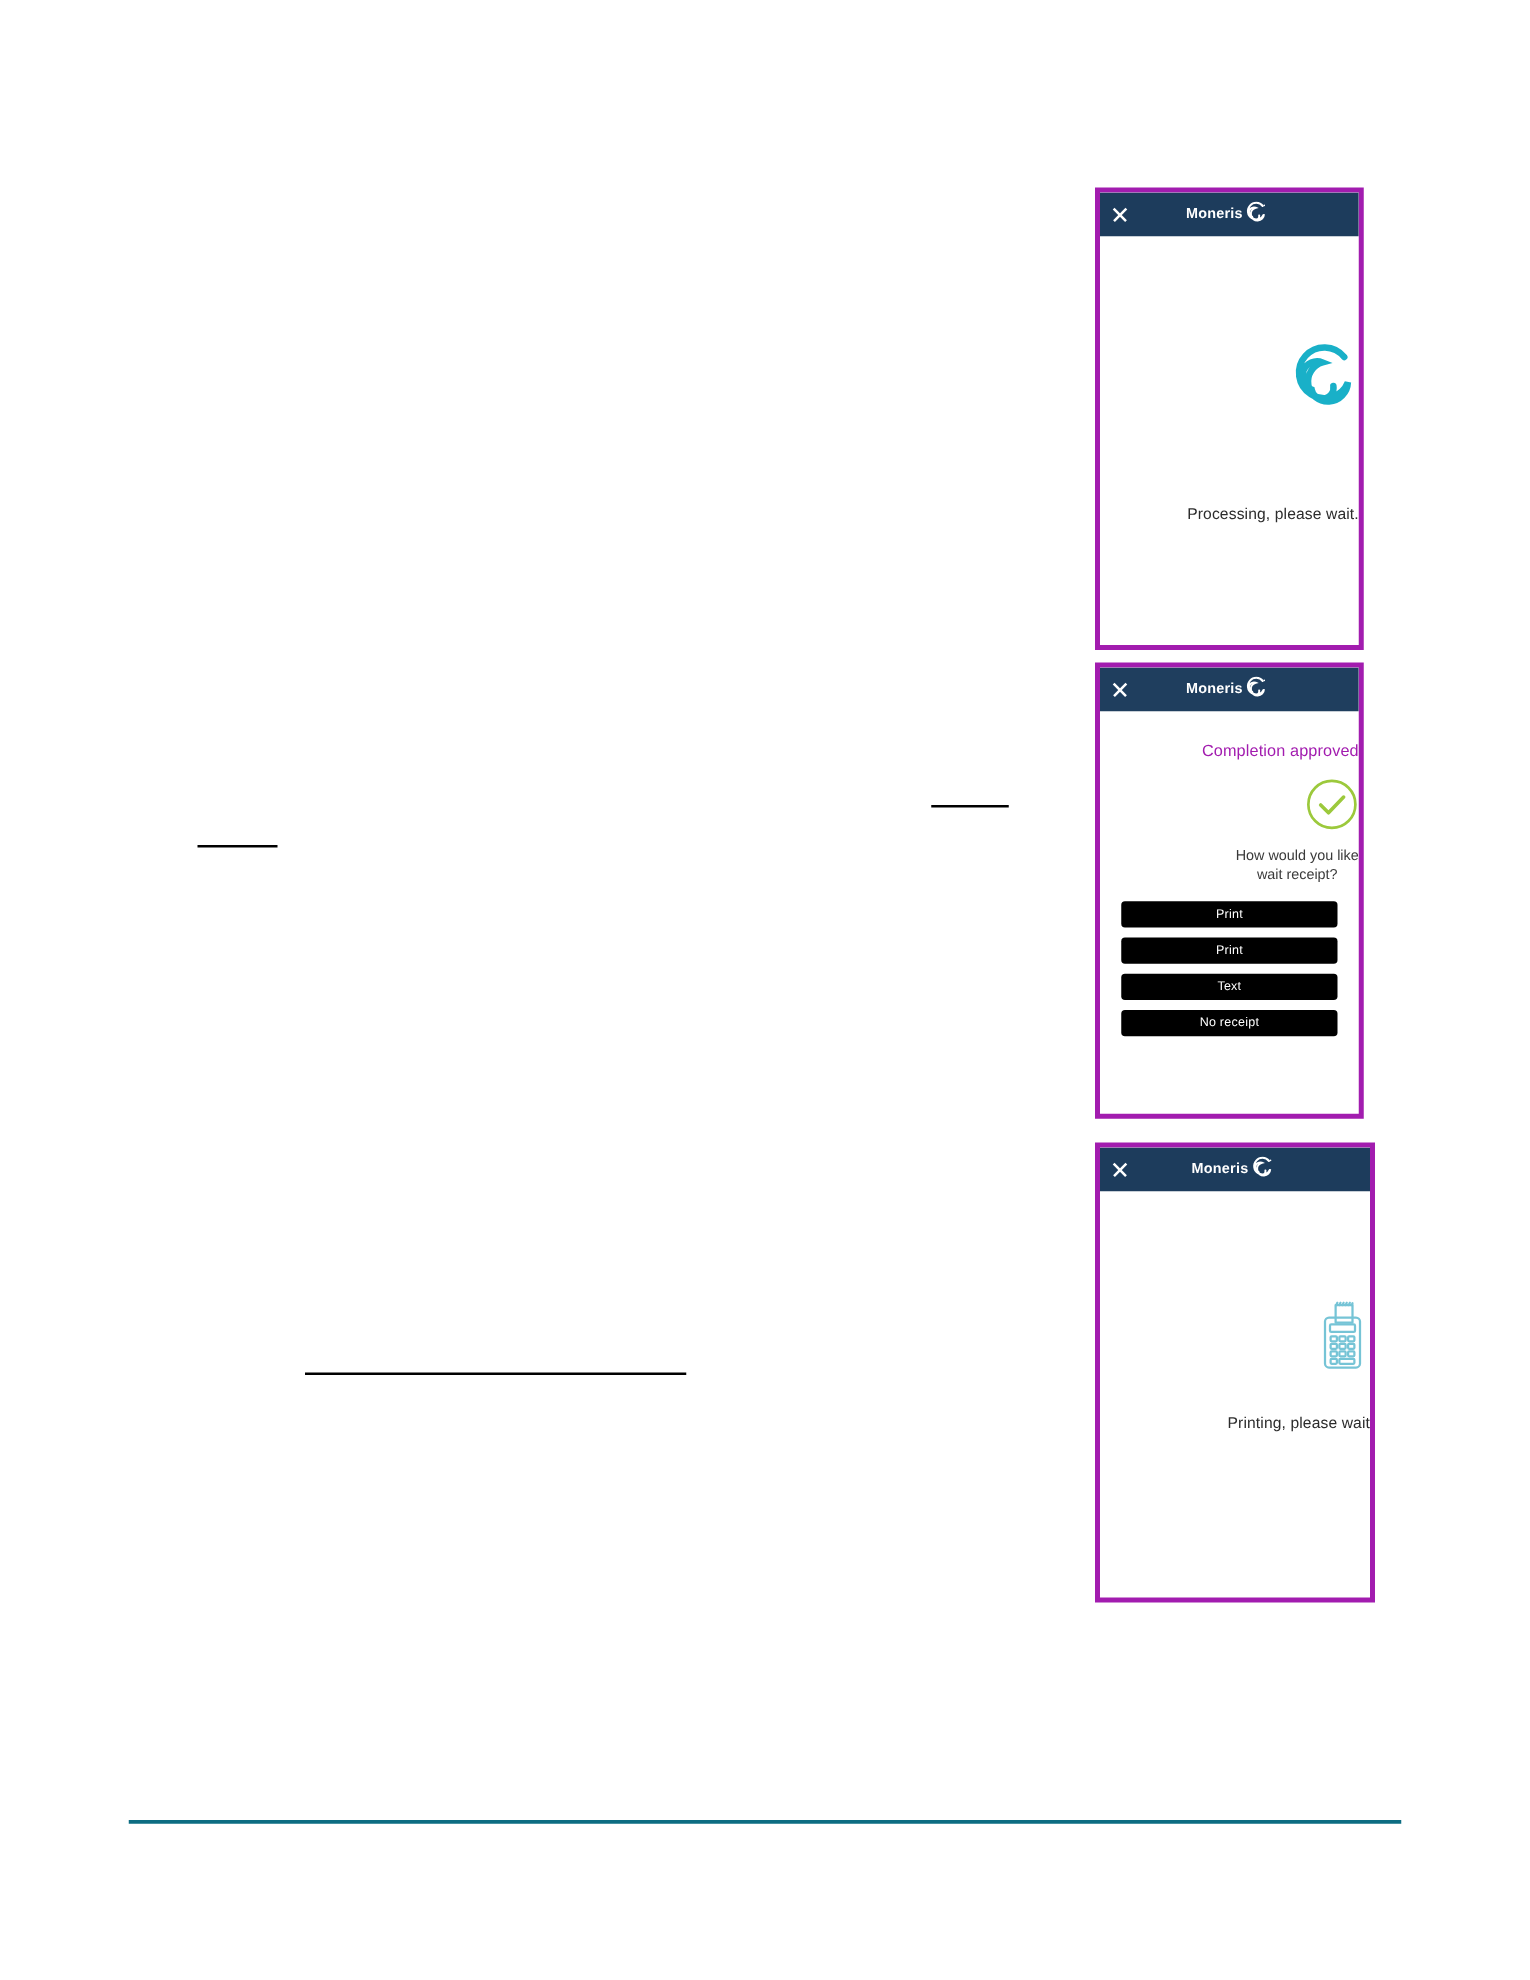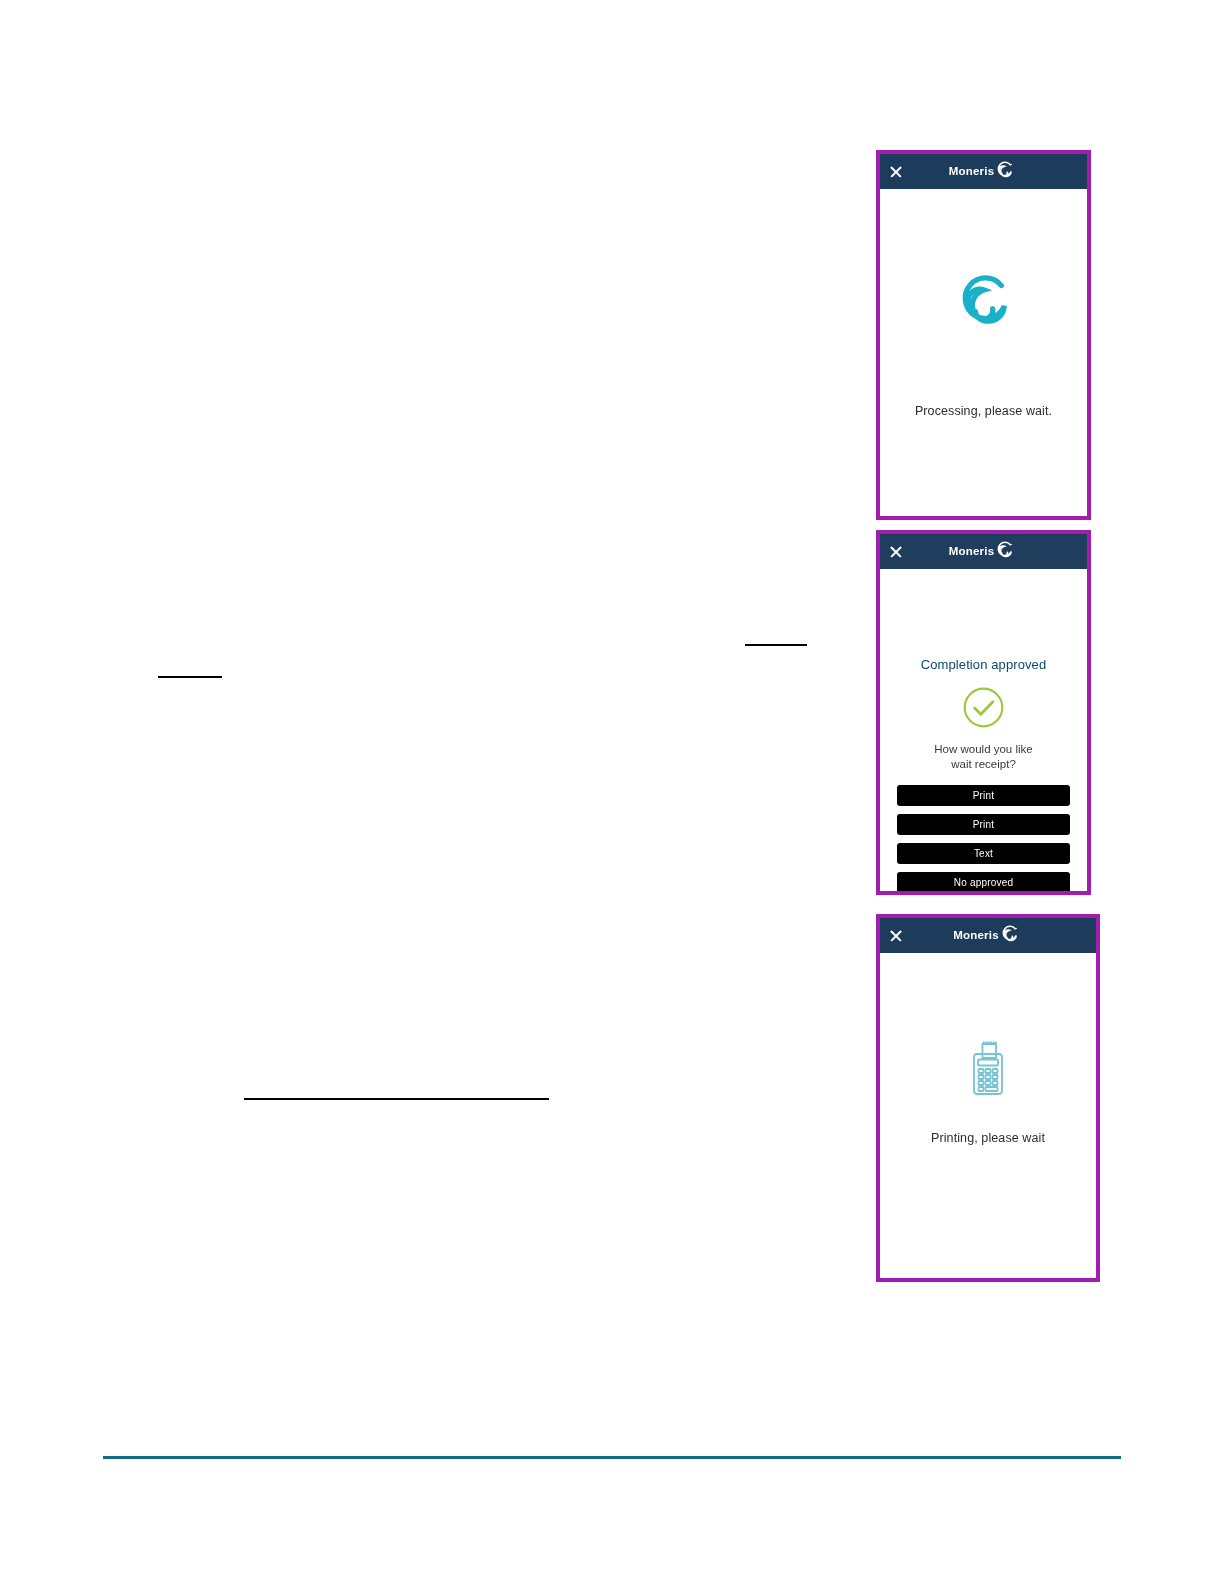--- a/index.html
+++ b/index.html
@@ -102,42 +102,42 @@
     height: 19px;
     display: block;
     margin-bottom: 3px;
   }
 
   .panel-body {
     flex: 1 1 auto;
     position: relative;
     display: flex;
     flex-direction: column;
-    align-items: center;
+    align-items: flex-end;
     box-sizing: border-box;
   }
 
   
   #panel-processing .big-logo {
     margin-top: 85px;
     width: 58px;
     height: 58px;
   }
   #panel-processing .status-line {
     margin-top: 72px;
     font-size: 12.5px;
     color: #2c2c2c;
     letter-spacing: 0.1px;
   }
 
   
   #panel-approved .headline {
-    margin-top: 88px;
+    margin-top: 24px;
     font-size: 13px;
-    color: #0c4a6e;
+    color: #a21caf;
     letter-spacing: 0.1px;
   }
   #panel-approved .check-badge {
     margin-top: 14px;
     width: 43px;
     height: 43px;
   }
   #panel-approved .prompt {
     margin-top: 13px;
     font-size: 11.5px;
@@ -227,21 +227,21 @@
       <path d="M14 24.5 L21 31.5 L34.5 17.5" fill="none" stroke="#9cc93c" stroke-width="3.2" stroke-linecap="round" stroke-linejoin="round"></path>
     </svg>
     <div class="prompt">
       <span>How would you like</span><br>
       <span>wait receipt?</span>
     </div>
     <div class="receipt-options">
       <button class="receipt-btn">Print</button>
       <button class="receipt-btn">Print</button>
       <button class="receipt-btn">Text</button>
-      <button class="receipt-btn">No approved</button>
+      <button class="receipt-btn">No receipt</button>
     </div>
   </div>
 </div>
 
 <div class="panel" id="panel-printing">
   <div class="panel-header">
     <span class="close-icon"></span>
     <span class="brand">
       <span class="brand-word">Moneris</span>
       <svg class="brand-mark" viewBox="0 0 40 40">

